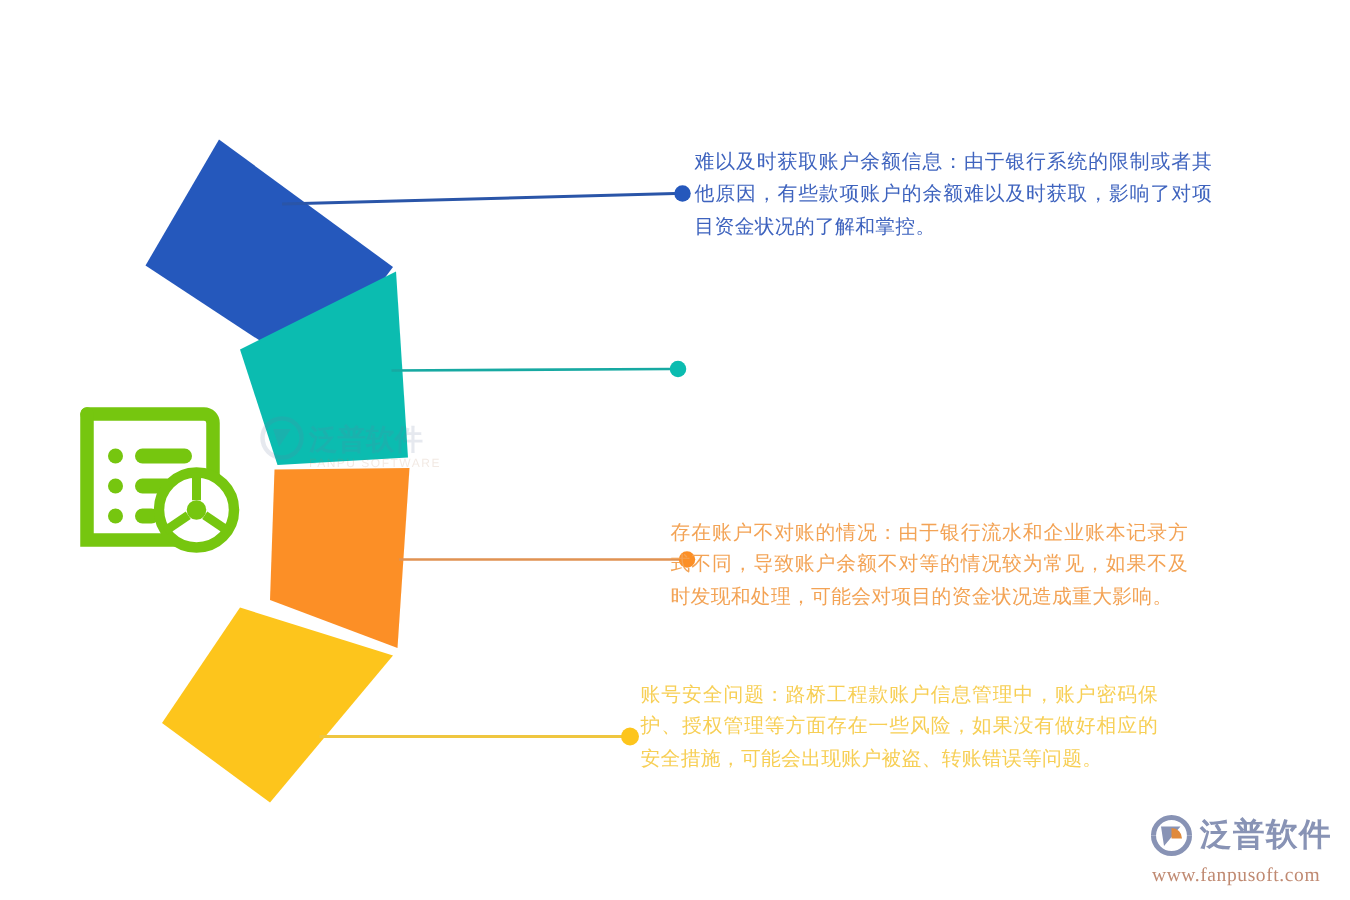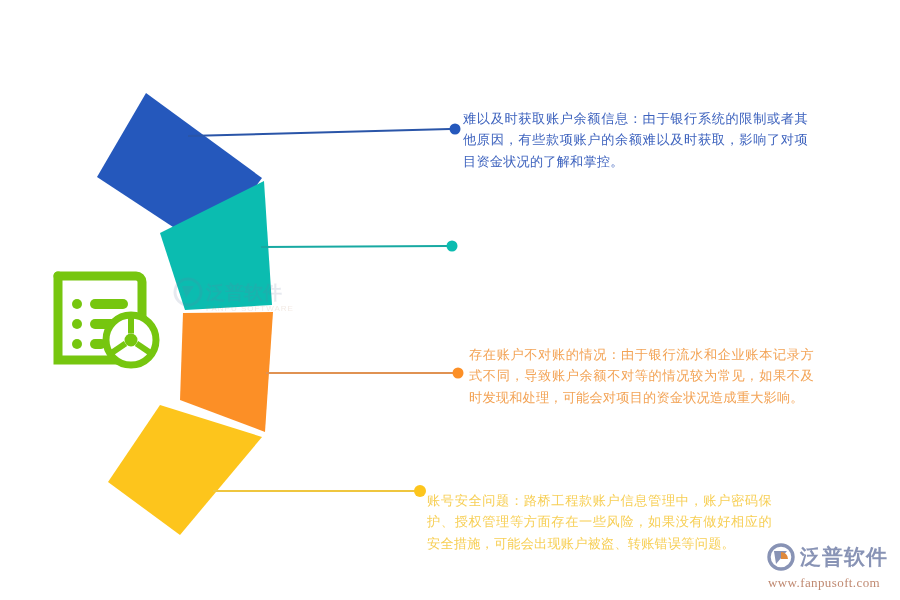--- a/index.html
+++ b/index.html
@@ -44,24 +44,24 @@
     opacity: 0.16;
     pointer-events: none;
   }
   .text-block {
     position: absolute;
     font-size: 13.2px;
     line-height: 1.62;
     letter-spacing: 0.2px;
     text-align: justify;
   }
-  .tb-1 { left: 463px; top: 108px; width: 345px; color: #3E63BE; }
+  .tb-1 { left: 463px; top: 97px; width: 345px; color: #3E63BE; }
   .tb-2 { left: 463px; top: 219px; width: 345px; color: #16B8B0; }
-  .tb-3 { left: 469px; top: 344px; width: 345px; color: #F3A355; }
-  .tb-4 { left: 427px; top: 490px; width: 345px; color: #F7CF55; }
+  .tb-3 { left: 447px; top: 344px; width: 345px; color: #F3A355; }
+  .tb-4 { left: 427px; top: 452px; width: 345px; color: #F7CF55; }
   .logo {
     position: absolute;
     left: 766px;
     top: 540px;
     width: 124px;
     height: 52px;
     display: flex;
     flex-direction: column;
     justify-content: center;
   }

